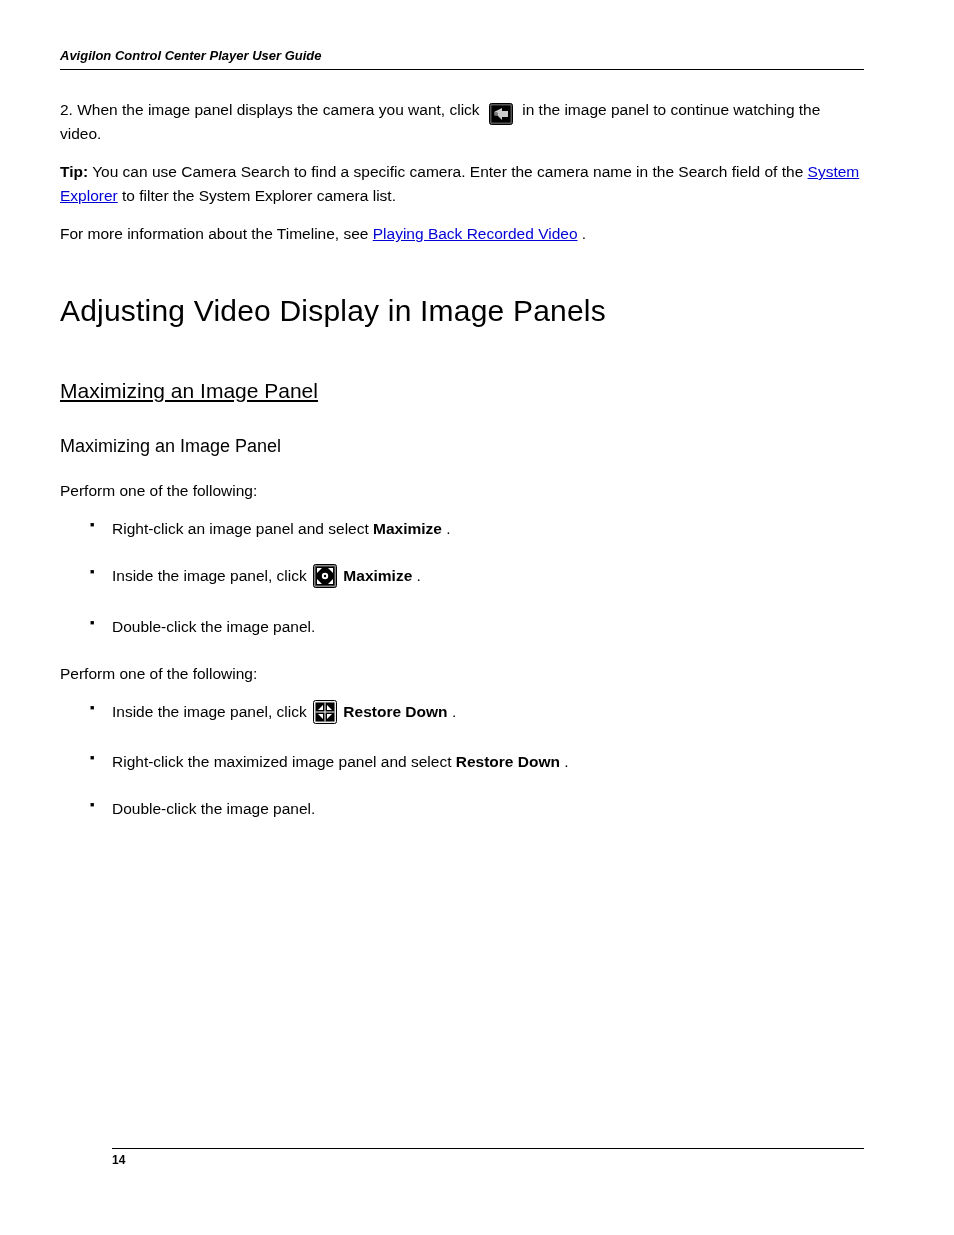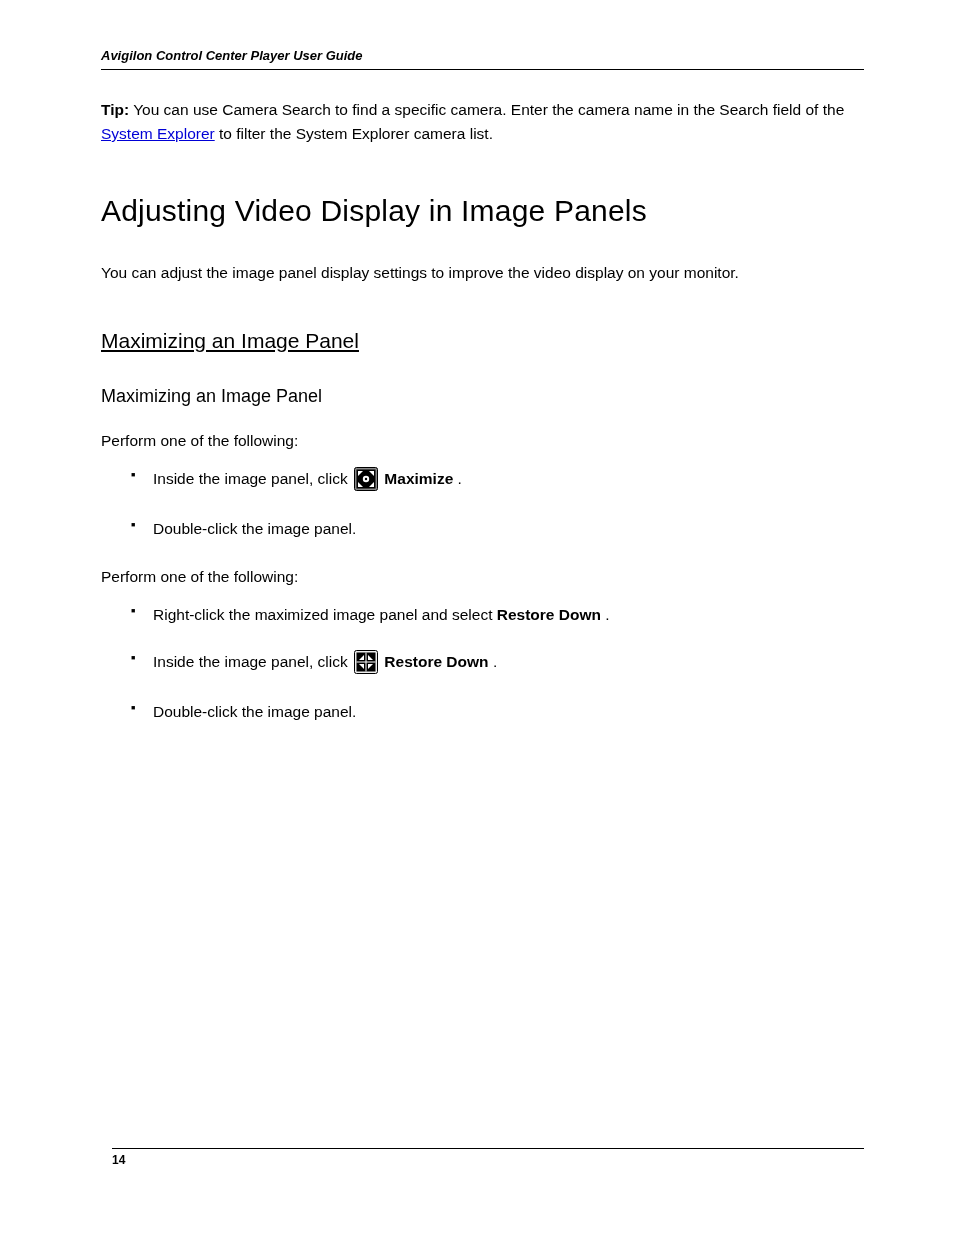--- a/index.html
+++ b/index.html
@@ -1,17 +1,17 @@
 <!DOCTYPE html>
 <html><head>
 <meta charset="utf-8">
 <style>
   * { margin: 0; padding: 0; box-sizing: border-box; }
   html, body { width: 954px; height: 1235px; background: #fff; font-family: Arial, Helvetica, sans-serif; color: #000; }
-  .page { padding: 48px 90px 0 101px; position: relative; height: 100%; }
+  .page { padding: 48px 90px 0 60px; position: relative; height: 100%; }
   .running-header { font-style: italic; font-weight: bold; font-size: 13px; padding-bottom: 6px; border-bottom: 1px solid #000; margin-bottom: 28px; }
   .body-block { font-size: 15.5px; line-height: 1.55; color: #000; }
   .para { margin-bottom: 14px; }
   .icon-camera { display: inline-block; vertical-align: middle; margin: 0 3px; }
   .icon-camera rect.outer { fill: #555; stroke: #000; stroke-width: 1; }
   .icon-camera rect.inner { fill: #000; }
   .icon-camera path { fill: #ccc; }
   .link { color: #0000d6; text-decoration: underline; }
   .h1 { font-size: 30px; font-weight: 400; margin-top: 42px; margin-bottom: 26px; letter-spacing: 0.2px; }
   .h2 { font-size: 21px; font-weight: 400; text-decoration: underline; margin-top: 40px; margin-bottom: 22px; }
@@ -30,39 +30,60 @@
 </style>
 </head>
 <body>
 
 <div class="page">
 
   <div class="running-header">Avigilon Control Center Player User Guide</div>
 
   <div class="body-block">
 
+    <p class="para">
+      <span>2. When the image panel displays the camera you want, click </span>
+      <span class="inline-icon">
+        <svg class="icon-camera" width="24" height="22" viewBox="0 0 24 22">
+          <rect class="outer" x="0.5" y="0.5" width="23" height="21" rx="2"></rect>
+          <rect class="inner" x="2.5" y="2.5" width="19" height="17" rx="1"></rect>
+          <path d="M5 9 L13 5 L13 8 L19 8 L19 14 L13 14 L13 17 Z" fill="#bbb"></path>
+          <circle cx="7" cy="11" r="2" fill="#777"></circle>
+        </svg>
+      </span>
+      <span> in the image panel to continue watching the video.</span>
+    </p>
 
 
     <p class="para">
       <strong>Tip:</strong>
       <span> You can use Camera Search to find a specific camera.  Enter the camera name in the Search field of the </span>
       <a href="#" class="link">System Explorer</a>
       <span> to filter the System Explorer camera list.</span>
     </p>
 
+    <p class="para">
+      <span>For more information about the Timeline, see </span>
+      <a href="#" class="link">Playing Back Recorded Video</a>
+      <span>.</span>
+    </p>
 
     <h1 class="h1">Adjusting Video Display in Image Panels</h1>
-    <p class="para">You can adjust the image panel display settings to improve the video display on your monitor.</p>
 
     <h2 class="h2">Maximizing an Image Panel</h2>
 
     <h3 class="h3">Maximizing an Image Panel</h3>
     <p class="para">Perform one of the following:</p>
 
     <ul class="bullets">
+      <li>
+        <span>Right-click an image panel and select </span>
+        <strong>Maximize</strong>
+        <span>.</span>
+      </li>
       <li>
         <span>Inside the image panel, click </span>
         <span class="inline-icon">
           <svg class="maximize-svg" width="24" height="24" viewBox="0 0 24 24">
             <rect class="frame" x="0.5" y="0.5" width="23" height="23" rx="2"></rect>
             <rect class="inner" x="2.5" y="2.5" width="19" height="19"></rect>
             <polygon points="4,4 9,4 4,9"></polygon>
             <polygon points="20,4 15,4 20,9"></polygon>
             <polygon points="4,20 9,20 4,15"></polygon>
             <polygon points="20,20 15,20 20,15"></polygon>
@@ -74,42 +95,42 @@
         <strong>Maximize</strong>
         <span>.</span>
       </li>
       <li>Double-click the image panel.</li>
     </ul>
 
     <p class="para">Perform one of the following:</p>
 
     <ul class="bullets">
       <li>
-        <span>Right-click the maximized image panel and select </span>
-        <strong>Restore Down</strong>
-        <span>.</span>
-      </li>
-      <li>
         <span>Inside the image panel, click </span>
         <span class="inline-icon">
           <svg class="restore-svg" width="24" height="24" viewBox="0 0 24 24">
             <rect class="frame" x="0.5" y="0.5" width="23" height="23" rx="2"></rect>
             <rect class="inner" x="2.5" y="2.5" width="19" height="19"></rect>
             <line x1="12" y1="2.5" x2="12" y2="21.5" stroke="#fff" stroke-width="1"></line>
             <line x1="2.5" y1="12" x2="21.5" y2="12" stroke="#fff" stroke-width="1"></line>
             <polygon points="10,10 5,10 10,5"></polygon>
             <polygon points="14,10 19,10 14,5"></polygon>
             <polygon points="10,14 5,14 10,19"></polygon>
             <polygon points="14,14 19,14 14,19"></polygon>
           </svg>
         </span>
         <span> </span>
         <strong>Restore Down</strong>
         <span>.</span>
       </li>
+      <li>
+        <span>Right-click the maximized image panel and select </span>
+        <strong>Restore Down</strong>
+        <span>.</span>
+      </li>
       <li>Double-click the image panel.</li>
     </ul>
 
   </div>
 
   <div class="footer">
     <span>14</span>
   </div>
 
 </div>

